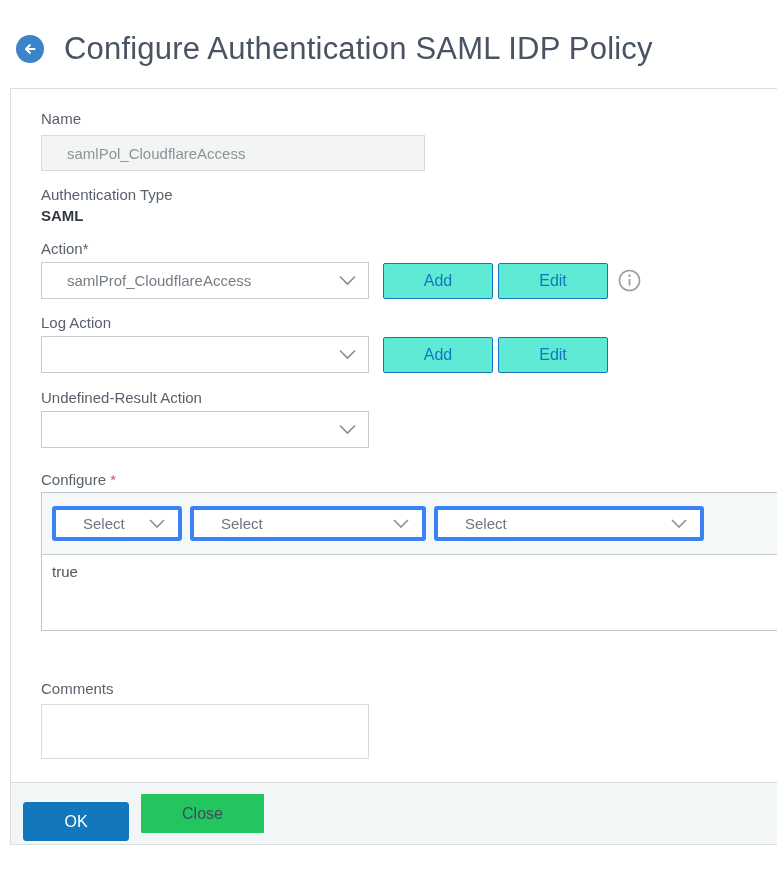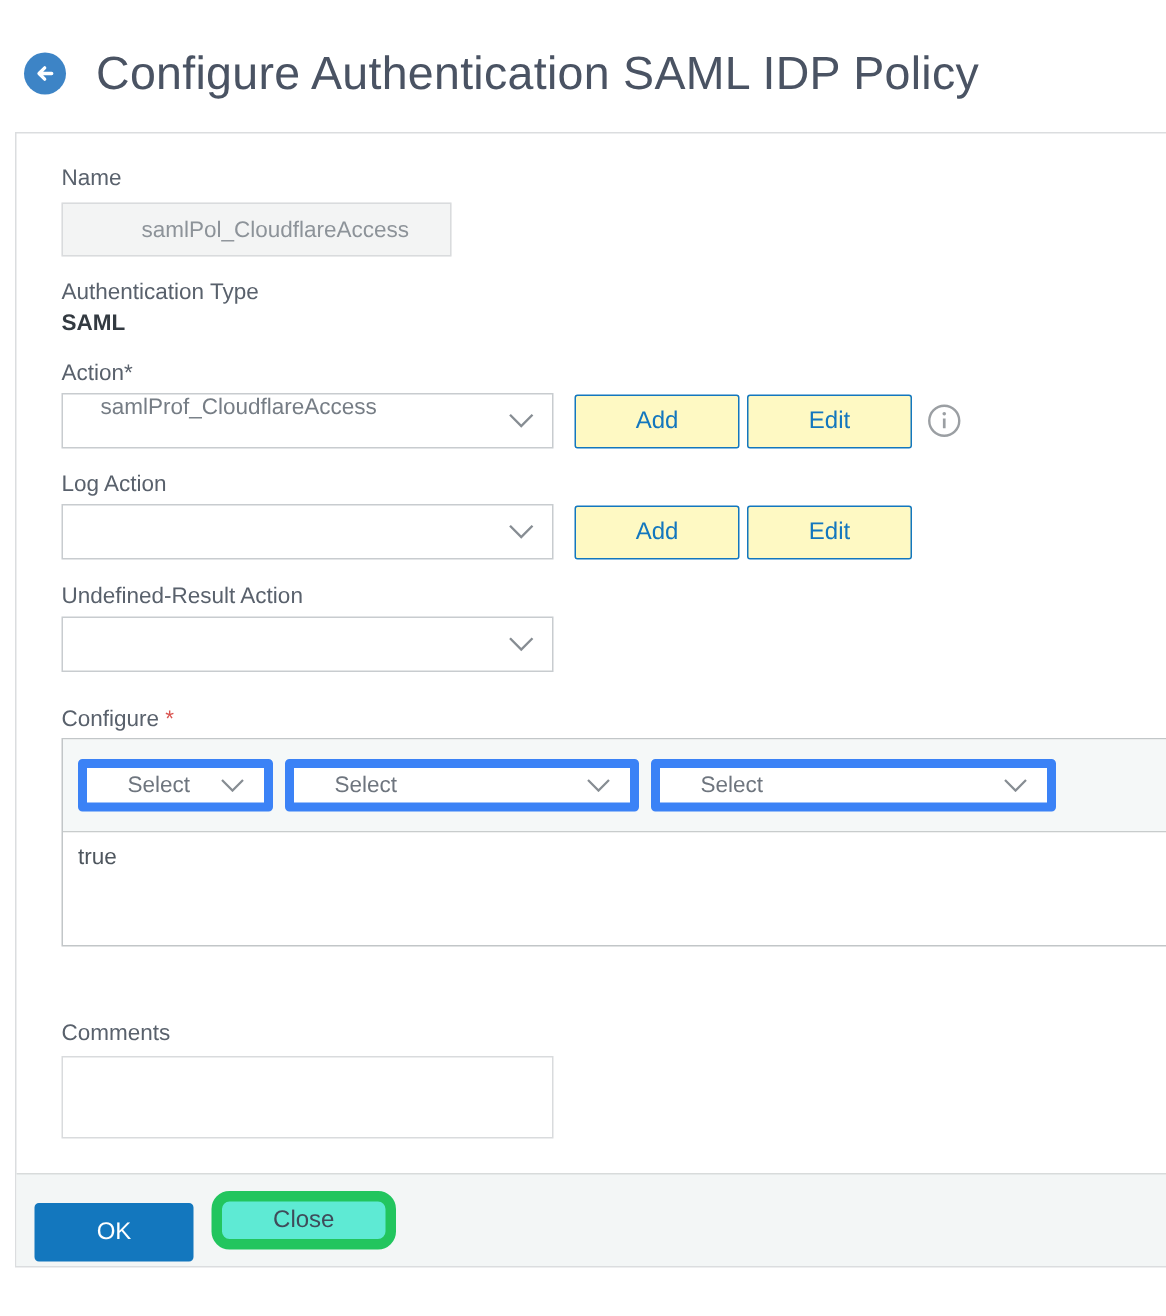--- a/index.html
+++ b/index.html
@@ -53,60 +53,59 @@
   .mb8  { margin-bottom: 8px; }
   .mb5  { margin-bottom: 5px; }
   .mb4  { margin-bottom: 4px; }
   .mb7  { margin-bottom: 7px; }
   .mt15 { margin-top: 15px; }
   .mt16 { margin-top: 16px; }
   .mt23 { margin-top: 23px; }
   .mt49 { margin-top: 49px; }
 
   .text-input {
-    width: 260px; height: 36px;
+    width: 384px; height: 36px;
     border: 1px solid #d9dbdd;
     background: #f3f4f4;
     color: #8d9399;
     font-size: 15px;
     font-family: "Liberation Sans", sans-serif;
     padding-left: 25px;
     outline: none;
-    text-align: center;
   }
 
   .bold-value { font-size: 15px; font-weight: 700; color: #333a41; line-height: 17px; }
 
   .row { display: flex; align-items: center; }
 
   .select-box {
     width: 328px; height: 37px;
     border: 1px solid #c8cccf;
     background: #fff;
-    display: flex; align-items: flex-start;
+    display: flex; align-items: center;
     position: relative;
     cursor: pointer;
   }
   .select-box .select-value {
     font-size: 15px;
     color: #767d85;
     padding-left: 25px;
     overflow: hidden;
     white-space: nowrap;
   }
   .select-box .chev {
     position: absolute;
     right: 12px; top: 50%;
     transform: translateY(-55%);
     display: flex;
   }
 
   .btn-outline-blue {
     width: 110px; height: 36px;
-    background: #fef9c3;
+    background: #5eead4;
     border: 1px solid #1377be;
     color: #1377be;
     font-size: 16px;
     font-family: "Liberation Sans", sans-serif;
     border-radius: 2px;
     cursor: pointer;
   }
   .ml14 { margin-left: 14px; }
   .ml5  { margin-left: 5px; }
 
@@ -125,21 +124,21 @@
   }
   .expr-toolbar {
     background: #f5f8f8;
     border-bottom: 1px solid #c8cccc;
     padding: 13px 0 13px 10px;
     display: flex;
   }
   .expr-select {
     height: 35px;
     background: #fff;
-    border: 6px solid #3b82f6;
+    border: 4px solid #3b82f6;
     border-radius: 3px;
     display: flex; align-items: center;
     position: relative;
     cursor: pointer;
     margin-right: 8px;
   }
   .expr-select .select-value { font-size: 15px; color: #6e757e; padding-left: 27px; }
   .expr-select .chev { position: absolute; right: 13px; top: 50%; transform: translateY(-55%); display: flex; }
   .w130 { width: 130px; }
   .w236 { width: 236px; }
@@ -188,23 +187,23 @@
     border-radius: 3px;
     color: #fff;
     font-size: 16px;
     font-family: "Liberation Sans", sans-serif;
     cursor: pointer;
     margin-top: 16px;
   }
   .btn-secondary {
     width: 123px; height: 39px;
     margin-left: 12px;
-    background: #5eead4;
-    border: 7px solid #22c55e;
-    border-radius: 12px;
+    background: #22c55e;
+    border: 2px solid #22c55e;
+    border-radius: 1px;
     color: #3f4b5a;
     font-size: 16px;
     font-family: "Liberation Sans", sans-serif;
     cursor: pointer;
   }
 </style>
 </head>
 <body>
 
 <div class="header">

